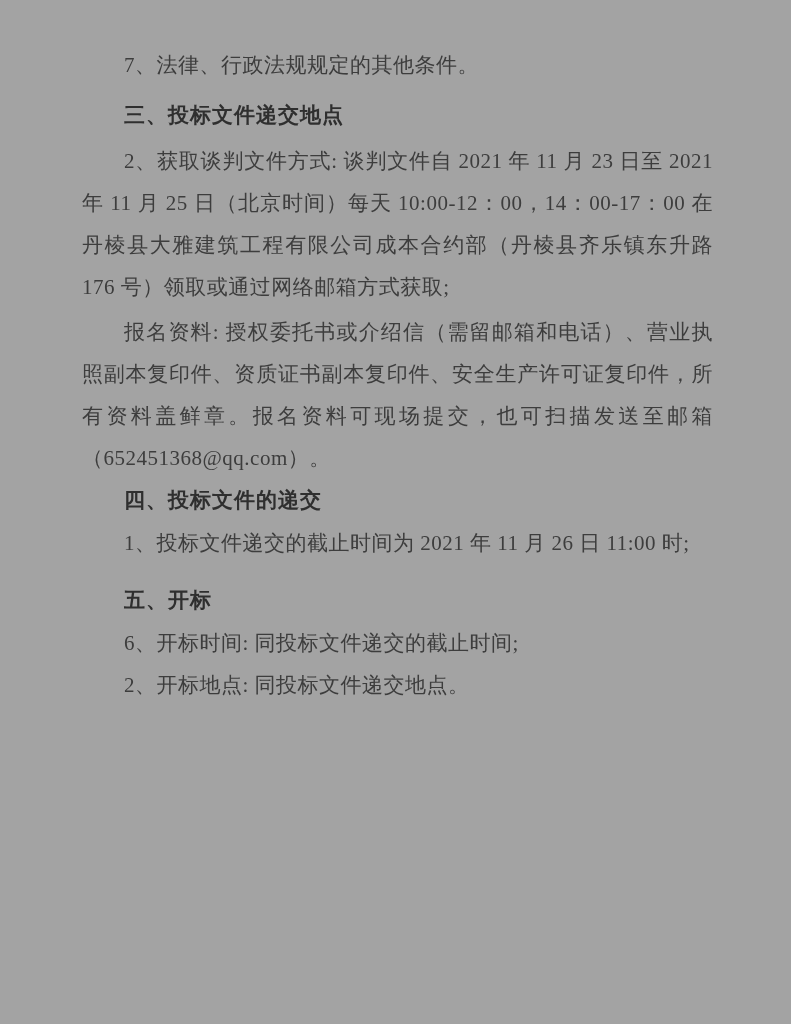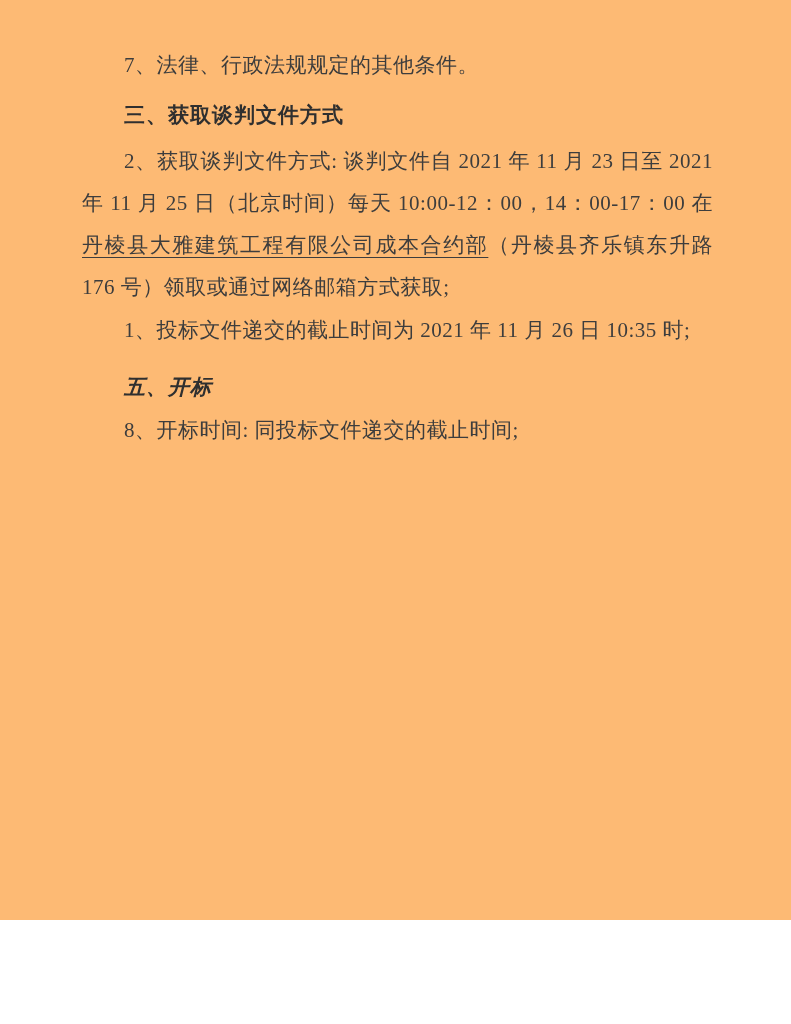--- a/index.html
+++ b/index.html
@@ -1,21 +1,21 @@
 <!DOCTYPE html>
 <html><head>
 <meta charset="utf-8">
 <title>Document</title>
 <style>
   html,body{margin:0;padding:0;background:#ffffff;}
   .page{
     position:relative;
     width:791px;
-    height:920px;
-    background:#fdba74;
+    height:1024px;
+    background:#a3a3a3;
     overflow:hidden;
   }
   .content{
     position:absolute;
     left:82px;
     top:44px;
     width:631px;
     font-family:"Liberation Serif","DejaVu Serif",serif;
     font-size:21px;
     line-height:42px;
@@ -29,48 +29,50 @@
   }
   .heading{
     margin:0;
     text-indent:2em;
     font-family:"Liberation Sans","DejaVu Sans",sans-serif;
     font-weight:700;
     color:#2f2f2f;
     letter-spacing:1px;
   }
   .u{
-    text-decoration:underline;
     text-underline-offset:5px;
     text-decoration-thickness:1px;
   }
   .mt1{margin-top:1px;}
   .mt3{margin-top:3px;}
   .mt4{margin-top:4px;}
   .mt8{margin-top:8px;}
-  .mt15{margin-top:15px;font-style:italic;}
+  .mt15{margin-top:15px;}
 </style>
 </head>
 <body>
 
 <div class="page">
   <div class="content">
 
     <p class="para">7、法律、行政法规规定的其他条件。</p>
 
-    <p class="heading mt8">三、获取谈判文件方式</p>
+    <p class="heading mt8">三、投标文件递交地点</p>
 
 
     <p class="para mt4"><span>2、获取谈判文件方式: 谈判文件自 2021 年 11 月 23 日至 2021 年 11 月 25 日（北京时间）每天 10:00-12：00，14：00-17：00 在</span><span class="u">丹棱县大雅建筑工程有限公司成本合约部</span><span>（丹棱县齐乐镇东升路 176 号）领取或通过网络邮箱方式获取;</span></p>
 
+    <p class="para mt3">报名资料: 授权委托书或介绍信（需留邮箱和电话）、营业执照副本复印件、资质证书副本复印件、安全生产许可证复印件，所有资料盖鲜章。报名资料可现场提交，也可扫描发送至邮箱（652451368@qq.com）。</p>
 
+    <p class="heading">四、投标文件的递交</p>
 
-    <p class="para mt1">1、投标文件递交的截止时间为 2021 年 11 月 26 日 10:35 时;</p>
+    <p class="para mt1">1、投标文件递交的截止时间为 2021 年 11 月 26 日 11:00 时;</p>
 
 
 
     <p class="heading mt15">五、开标</p>
 
-    <p class="para mt1">8、开标时间: 同投标文件递交的截止时间;</p>
+    <p class="para mt1">6、开标时间: 同投标文件递交的截止时间;</p>
 
+    <p class="para">2、开标地点: 同投标文件递交地点。</p>
 
   </div>
 </div>
 
 </body></html>

